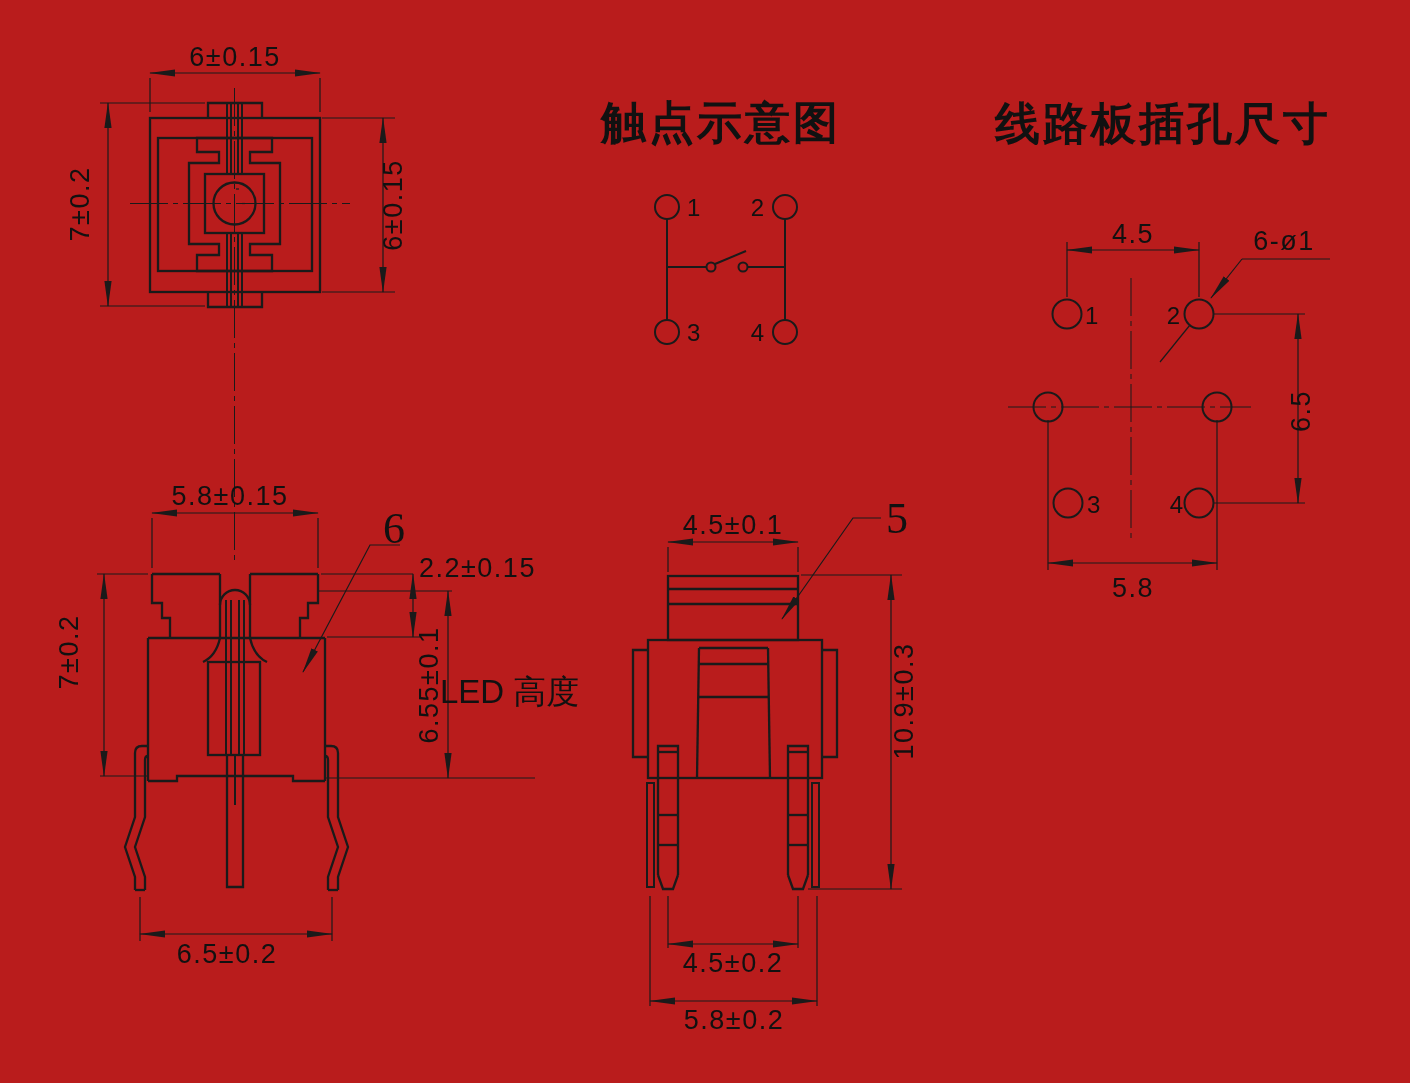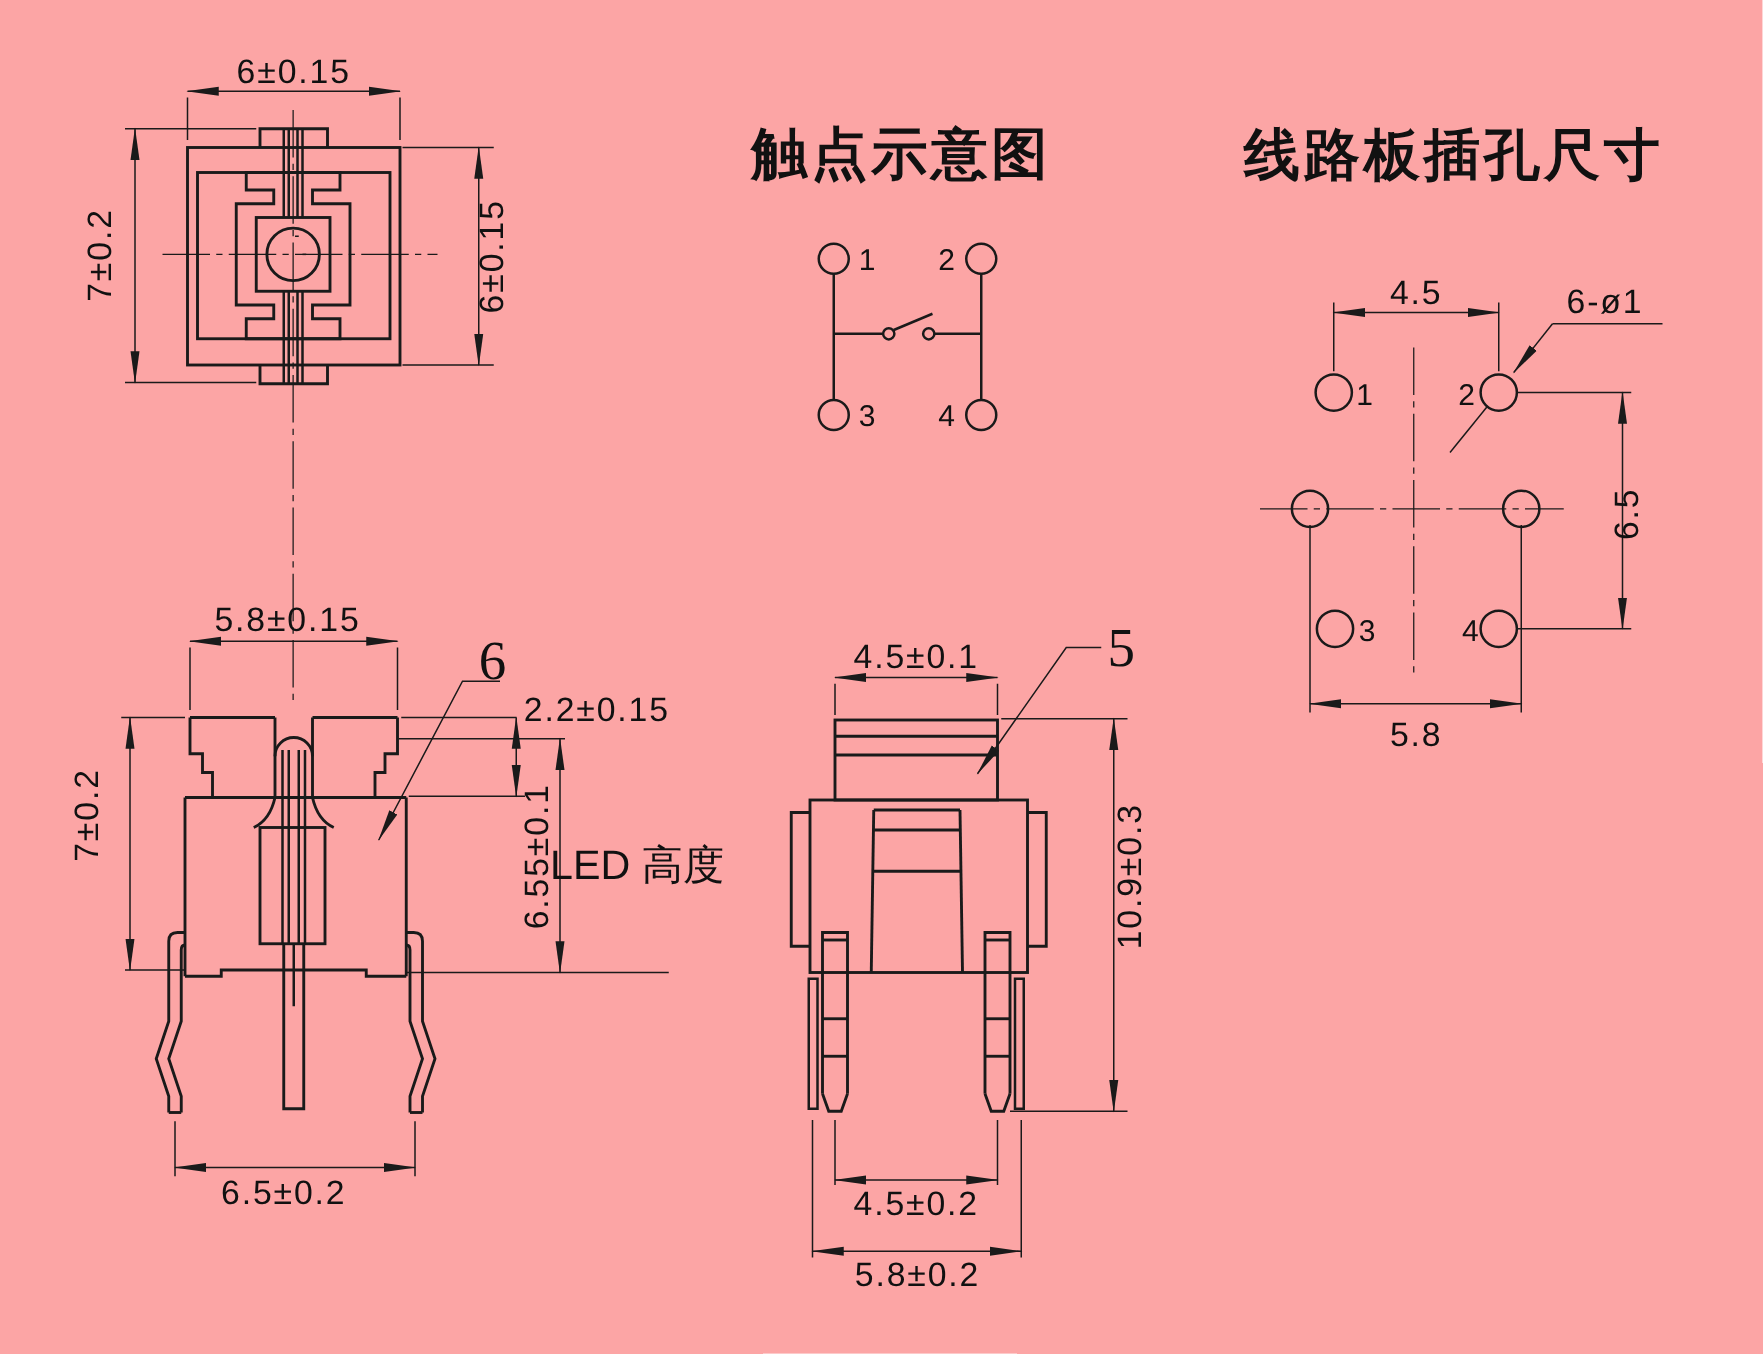--- a/index.html
+++ b/index.html
@@ -1,16 +1,16 @@
 <!DOCTYPE html>
 <html><head>
 <meta charset="utf-8">
 <style>
   html,body{margin:0;padding:0;background:#fff;}
-  #canvas{position:relative;width:1410px;height:1083px;background:#fca5a5;overflow:hidden;
+  #canvas{position:relative;width:1410px;height:1083px;background:#b91c1c;overflow:hidden;
           font-family:"Liberation Sans",sans-serif;}
   svg{position:absolute;left:0;top:0;}
   svg text{fill:#111;}
   .p  {stroke:#1a1a1a;stroke-width:2.3;fill:none;stroke-linejoin:miter;stroke-linecap:butt;}
   .p2 {stroke:#1a1a1a;stroke-width:2;fill:none;}
   .d  {stroke:#1a1a1a;stroke-width:1.2;fill:none;}
   .cl {stroke:#1a1a1a;stroke-width:1;fill:none;stroke-dasharray:38 5 5 5;}
   .dim{font-family:"Liberation Sans",sans-serif;font-size:27px;letter-spacing:1.5px;}
   .sm {font-family:"Liberation Sans",sans-serif;font-size:24px;}
   .ttl{font-family:"Liberation Sans",sans-serif;font-size:45px;font-weight:600;letter-spacing:3px;}

